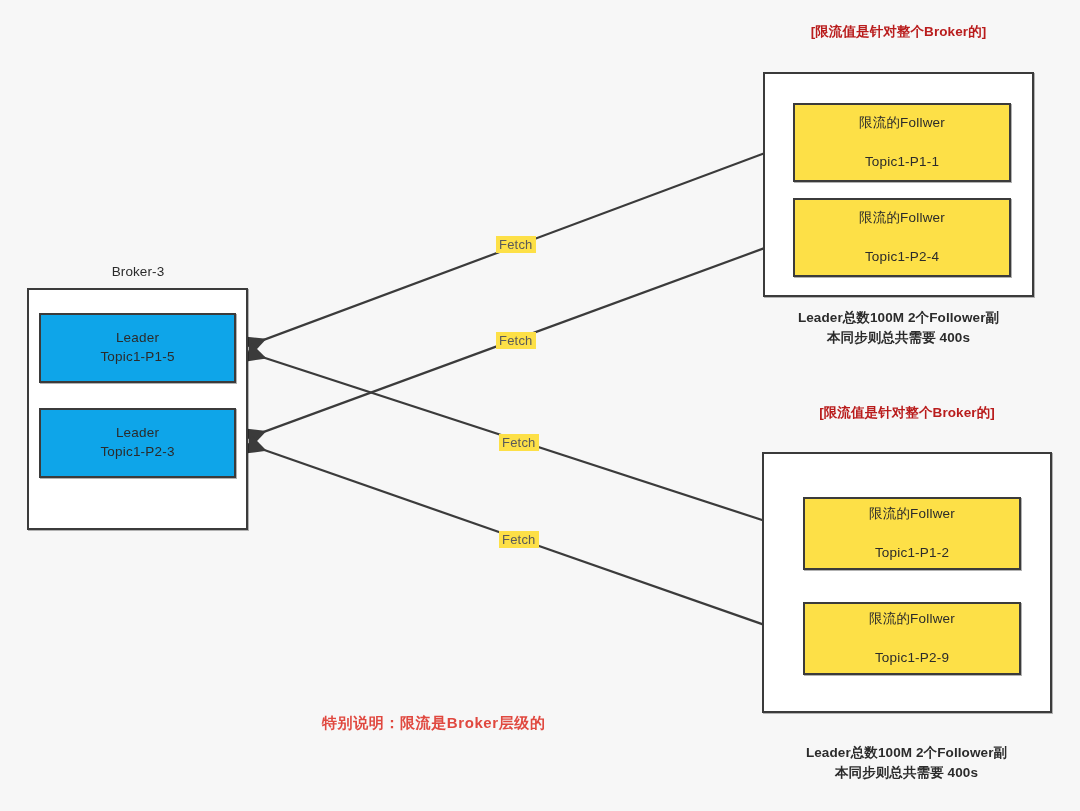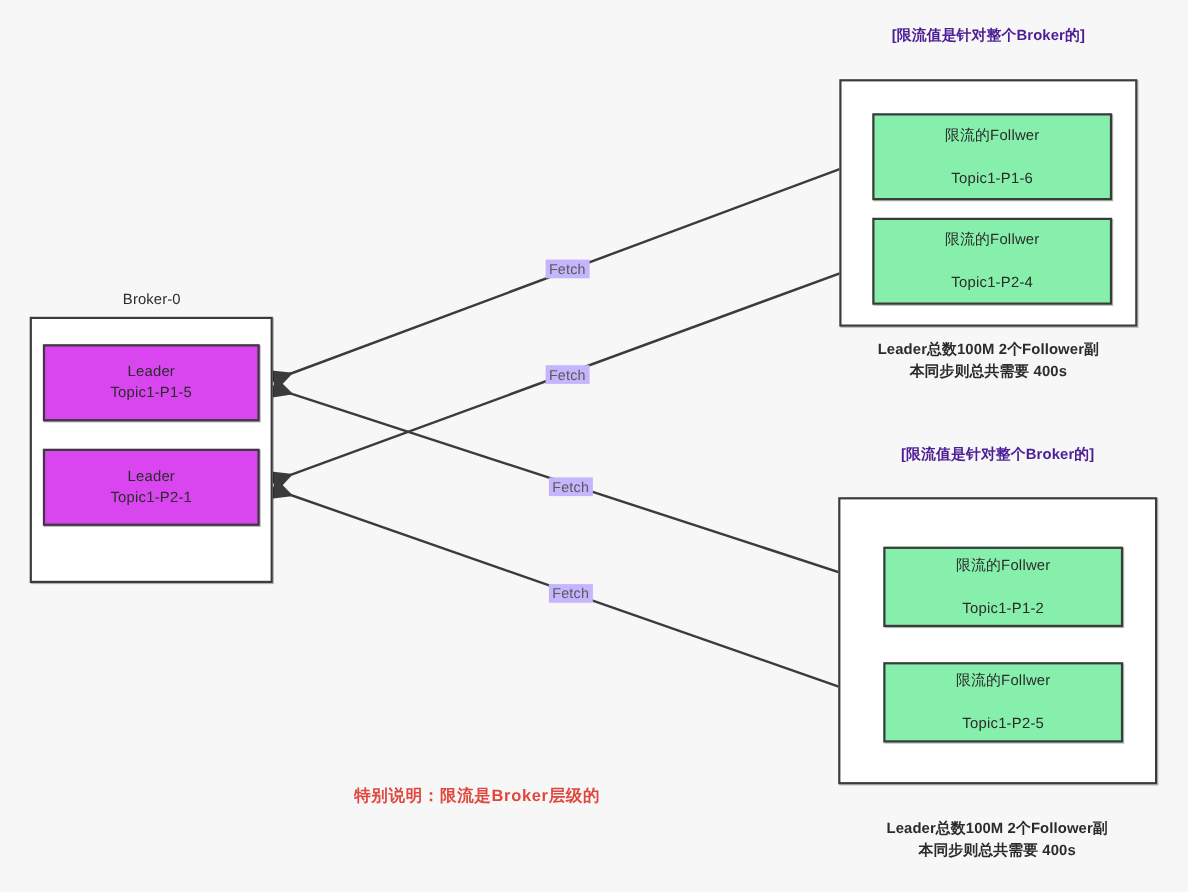--- a/index.html
+++ b/index.html
@@ -42,43 +42,43 @@
     flex-direction: column;
     align-items: center;
     justify-content: center;
     line-height: 1.38;
     font-size: 13.5px;
     color: #2b2b2b;
     box-shadow: 1px 1px 0 rgba(0,0,0,0.3);
     letter-spacing: 0.2px;
   }
   .part-leader {
-    background: #d946ef;
+    background: #0ea5e9;
   }
   .part-follower {
-    background: #86efac;
+    background: #fde047;
     gap: 20px;
   }
   .caption {
     position: absolute;
     text-align: center;
     font-size: 13.5px;
     color: #2b2b2b;
     line-height: 1.45;
     letter-spacing: 0.1px;
   }
   .caption-bold {
     font-weight: bold;
   }
   .caption-red {
-    color: #4c1d95;
+    color: #b91c1c;
   }
   .fetch-label {
     position: absolute;
-    background: #c4b5fd;
+    background: #fde047;
     color: #5a5a5a;
     font-size: 13px;
     padding: 1px 3px;
     letter-spacing: 0.2px;
   }
   .note-red {
     position: absolute;
     color: #e0483f;
     font-weight: bold;
     font-size: 15px;
@@ -103,44 +103,44 @@
     <line x1="792" y1="143" x2="250" y2="345" stroke="#3b3b3b" stroke-width="2.2" marker-end="url(#arrowhead)"></line>
 
     <line x1="792" y1="238" x2="250" y2="437" stroke="#3b3b3b" stroke-width="2.2" marker-end="url(#arrowhead)"></line>
 
     <line x1="802" y1="533" x2="250" y2="353" stroke="#3b3b3b" stroke-width="2.2" marker-end="url(#arrowhead)"></line>
 
     <line x1="802" y1="638" x2="250" y2="445" stroke="#3b3b3b" stroke-width="2.2" marker-end="url(#arrowhead)"></line>
   </svg>
 
   <div class="caption" style="left:27px; top:262px; width:222px;">
-    <span class="line-1">Broker-0</span>
+    <span class="line-1">Broker-3</span>
   </div>
 
   <div class="broker-frame" style="left:27px; top:288px; width:221px; height:242px;"></div>
 
   <div class="part-box part-leader" style="left:39px; top:313px; width:197px; height:70px;">
     <span>Leader</span>
     <span>Topic1-P1-5</span>
   </div>
 
   <div class="part-box part-leader" style="left:39px; top:408px; width:197px; height:70px;">
     <span>Leader</span>
-    <span>Topic1-P2-1</span>
+    <span>Topic1-P2-3</span>
   </div>
 
   <div class="caption caption-bold" style="left:763px; top:22px; width:271px;">
     <span class="line-2 caption-red">[限流值是针对整个Broker的]</span>
   </div>
 
   <div class="broker-frame" style="left:763px; top:72px; width:271px; height:225px;"></div>
 
   <div class="part-box part-follower" style="left:793px; top:103px; width:218px; height:79px;">
     <span>限流的Follwer</span>
-    <span>Topic1-P1-6</span>
+    <span>Topic1-P1-1</span>
   </div>
 
   <div class="part-box part-follower" style="left:793px; top:198px; width:218px; height:79px;">
     <span>限流的Follwer</span>
     <span>Topic1-P2-4</span>
   </div>
 
   <div class="caption caption-bold" style="left:760px; top:308px; width:277px;">
     <span class="line-1">Leader总数100M 2个Follower副</span>
     <span class="line-2">本同步则总共需要 400s</span>
@@ -152,21 +152,21 @@
 
   <div class="broker-frame" style="left:762px; top:452px; width:290px; height:261px;"></div>
 
   <div class="part-box part-follower" style="left:803px; top:497px; width:218px; height:73px;">
     <span>限流的Follwer</span>
     <span>Topic1-P1-2</span>
   </div>
 
   <div class="part-box part-follower" style="left:803px; top:602px; width:218px; height:73px;">
     <span>限流的Follwer</span>
-    <span>Topic1-P2-5</span>
+    <span>Topic1-P2-9</span>
   </div>
 
   <div class="caption caption-bold" style="left:768px; top:743px; width:277px;">
     <span class="line-1">Leader总数100M 2个Follower副</span>
     <span class="line-2">本同步则总共需要 400s</span>
   </div>
 
   <div class="fetch-label" style="left:496px; top:236px;">Fetch</div>
   <div class="fetch-label" style="left:496px; top:332px;">Fetch</div>
   <div class="fetch-label" style="left:499px; top:434px;">Fetch</div>

